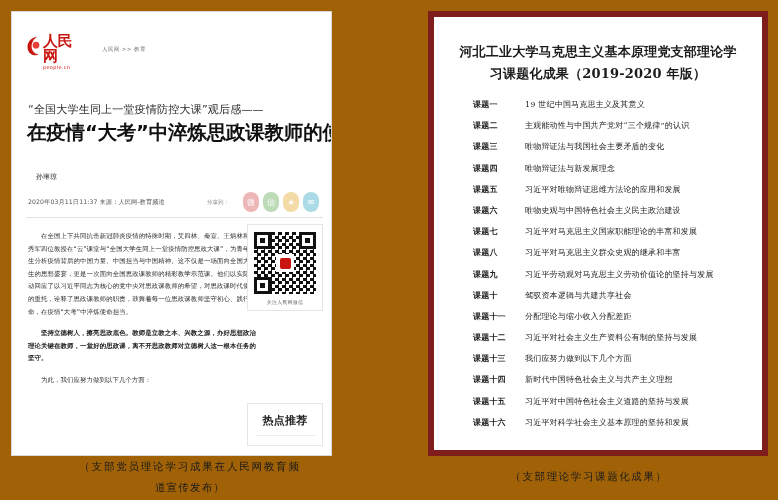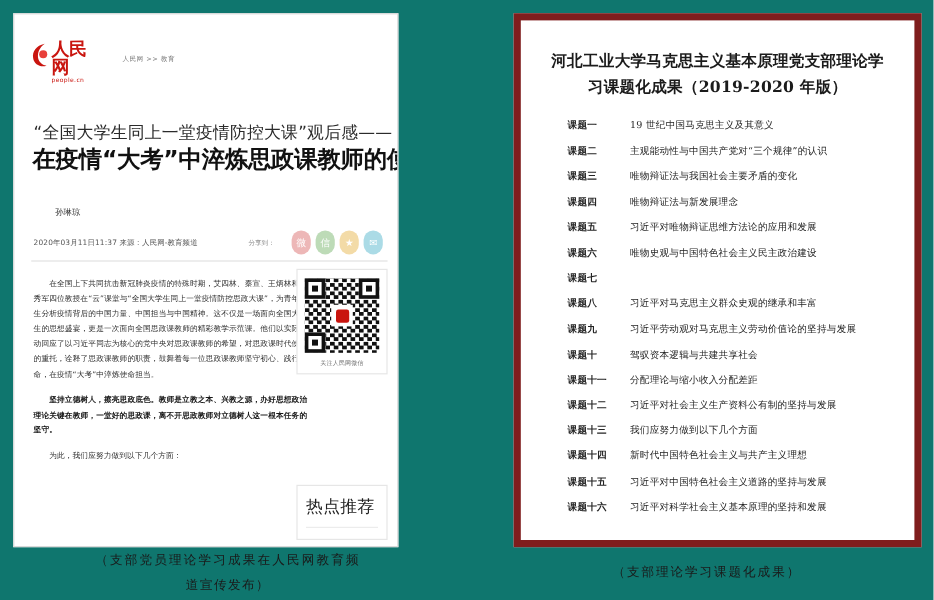--- a/index.html
+++ b/index.html
@@ -6,21 +6,21 @@
   html, body {
     margin: 0; padding: 0;
     width: 778px; height: 500px;
     background: #ffffff;
     font-family: "DejaVu Sans", "Liberation Sans", sans-serif;
     overflow: hidden;
   }
   #page {
     position: relative;
     width: 778px; height: 500px;
-    background: #0f766e;
+    background: #a16207;
   }
 
   
   #left-figure {
     position: absolute;
     left: 11px; top: 11px;
     width: 321px; height: 445px;
   }
   #article-frame {
     position: absolute; inset: 0;
@@ -66,33 +66,33 @@
   .crumb {
     margin-left: 18px;
     font-size: 5.5px; color: #7a7a7a;
     letter-spacing: 0.4px;
     white-space: nowrap;
   }
 
   
   .kicker {
     position: absolute; left: 2px; top: 90px;
-    font-size: 14px; color: #2b2b2b;
+    font-size: 11px; color: #2b2b2b;
     letter-spacing: 0.2px;
     white-space: nowrap;
   }
   .headline {
     position: absolute; left: 1px; top: 107px;
     font-size: 19.5px; font-weight: bold;
     color: #111111;
     letter-spacing: -0.2px;
     white-space: nowrap;
   }
   .byline {
-    position: absolute; left: 20px; top: 160px;
+    position: absolute; left: 10px; top: 160px;
     font-size: 7px; color: #3a3a3a;
   }
   .metarow {
     position: absolute; left: 2px; right: 2px; top: 182px;
     height: 20px;
   }
   .metaline {
     position: absolute; left: 0; top: 4px;
     font-size: 6.2px; color: #555555;
     letter-spacing: 0.1px; white-space: nowrap;
@@ -185,22 +185,22 @@
     letter-spacing: 0.2px;
   }
   .hot-card {
     margin-top: 92px;
     width: 76px;
     background: #ffffff;
     border: 1px solid #e6e6e6;
     padding: 9px 7px 9px 7px;
   }
   .hot-title {
-    font-size: 14px; font-weight: normal;
-    color: #222222; letter-spacing: 0.3px;
+    font-size: 11px; font-weight: bold;
+    color: #222222; letter-spacing: 0.3px; text-align: center;
   }
   .hot-rule {
     margin-top: 7px; height: 1px; background: #ececec;
   }
 
   
   #right-figure {
     position: absolute;
     left: 428px; top: 11px;
     width: 340px; height: 445px;
@@ -349,20 +349,21 @@
         <div class="doc-row">
             <span class="doc-num">课题五</span>
             <span class="doc-text">习近平对唯物辩证思维方法论的应用和发展</span>
           </div>
         <div class="doc-row">
             <span class="doc-num">课题六</span>
             <span class="doc-text">唯物史观与中国特色社会主义民主政治建设</span>
           </div>
         <div class="doc-row">
             <span class="doc-num">课题七</span>
+            <span class="doc-text">习近平对马克思主义国家职能理论的丰富和发展</span>
           </div>
         <div class="doc-row">
             <span class="doc-num">课题八</span>
             <span class="doc-text">习近平对马克思主义群众史观的继承和丰富</span>
           </div>
         <div class="doc-row">
             <span class="doc-num">课题九</span>
             <span class="doc-text">习近平劳动观对马克思主义劳动价值论的坚持与发展</span>
           </div>
         <div class="doc-row">

